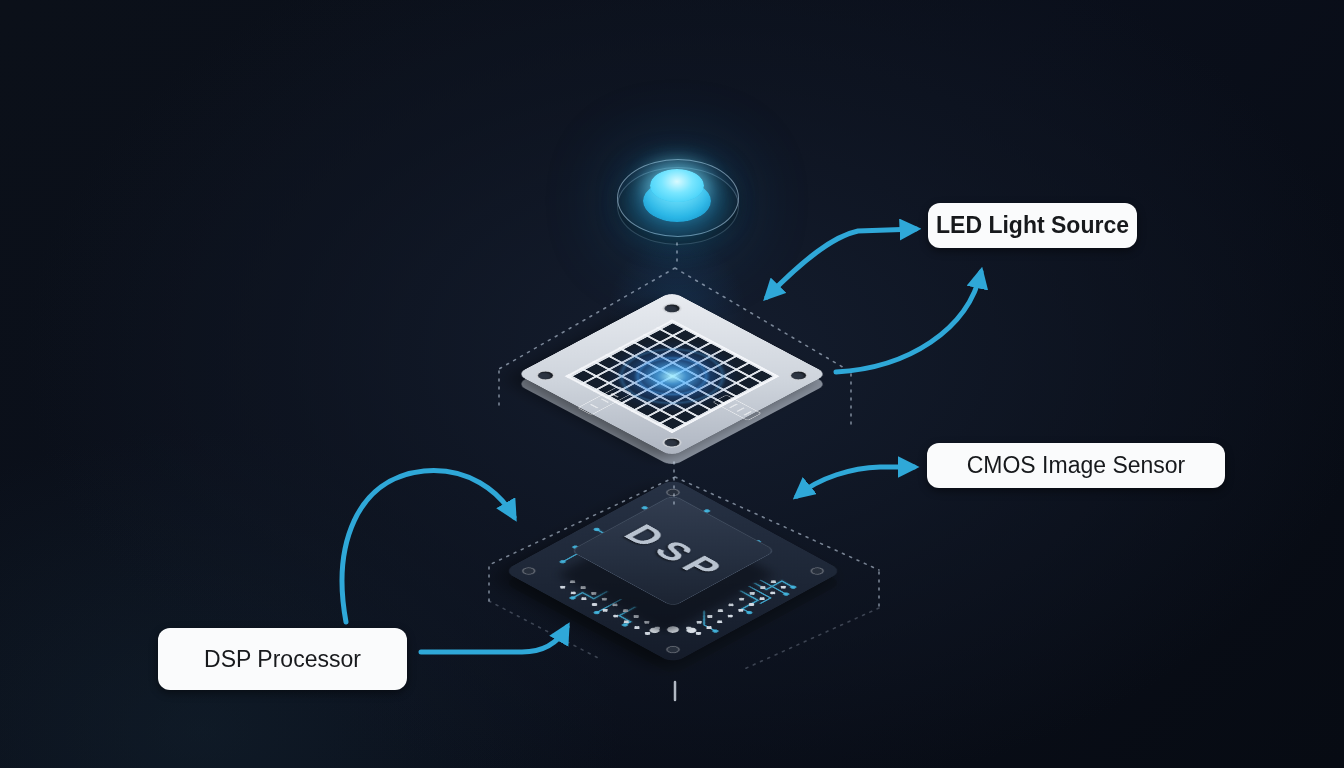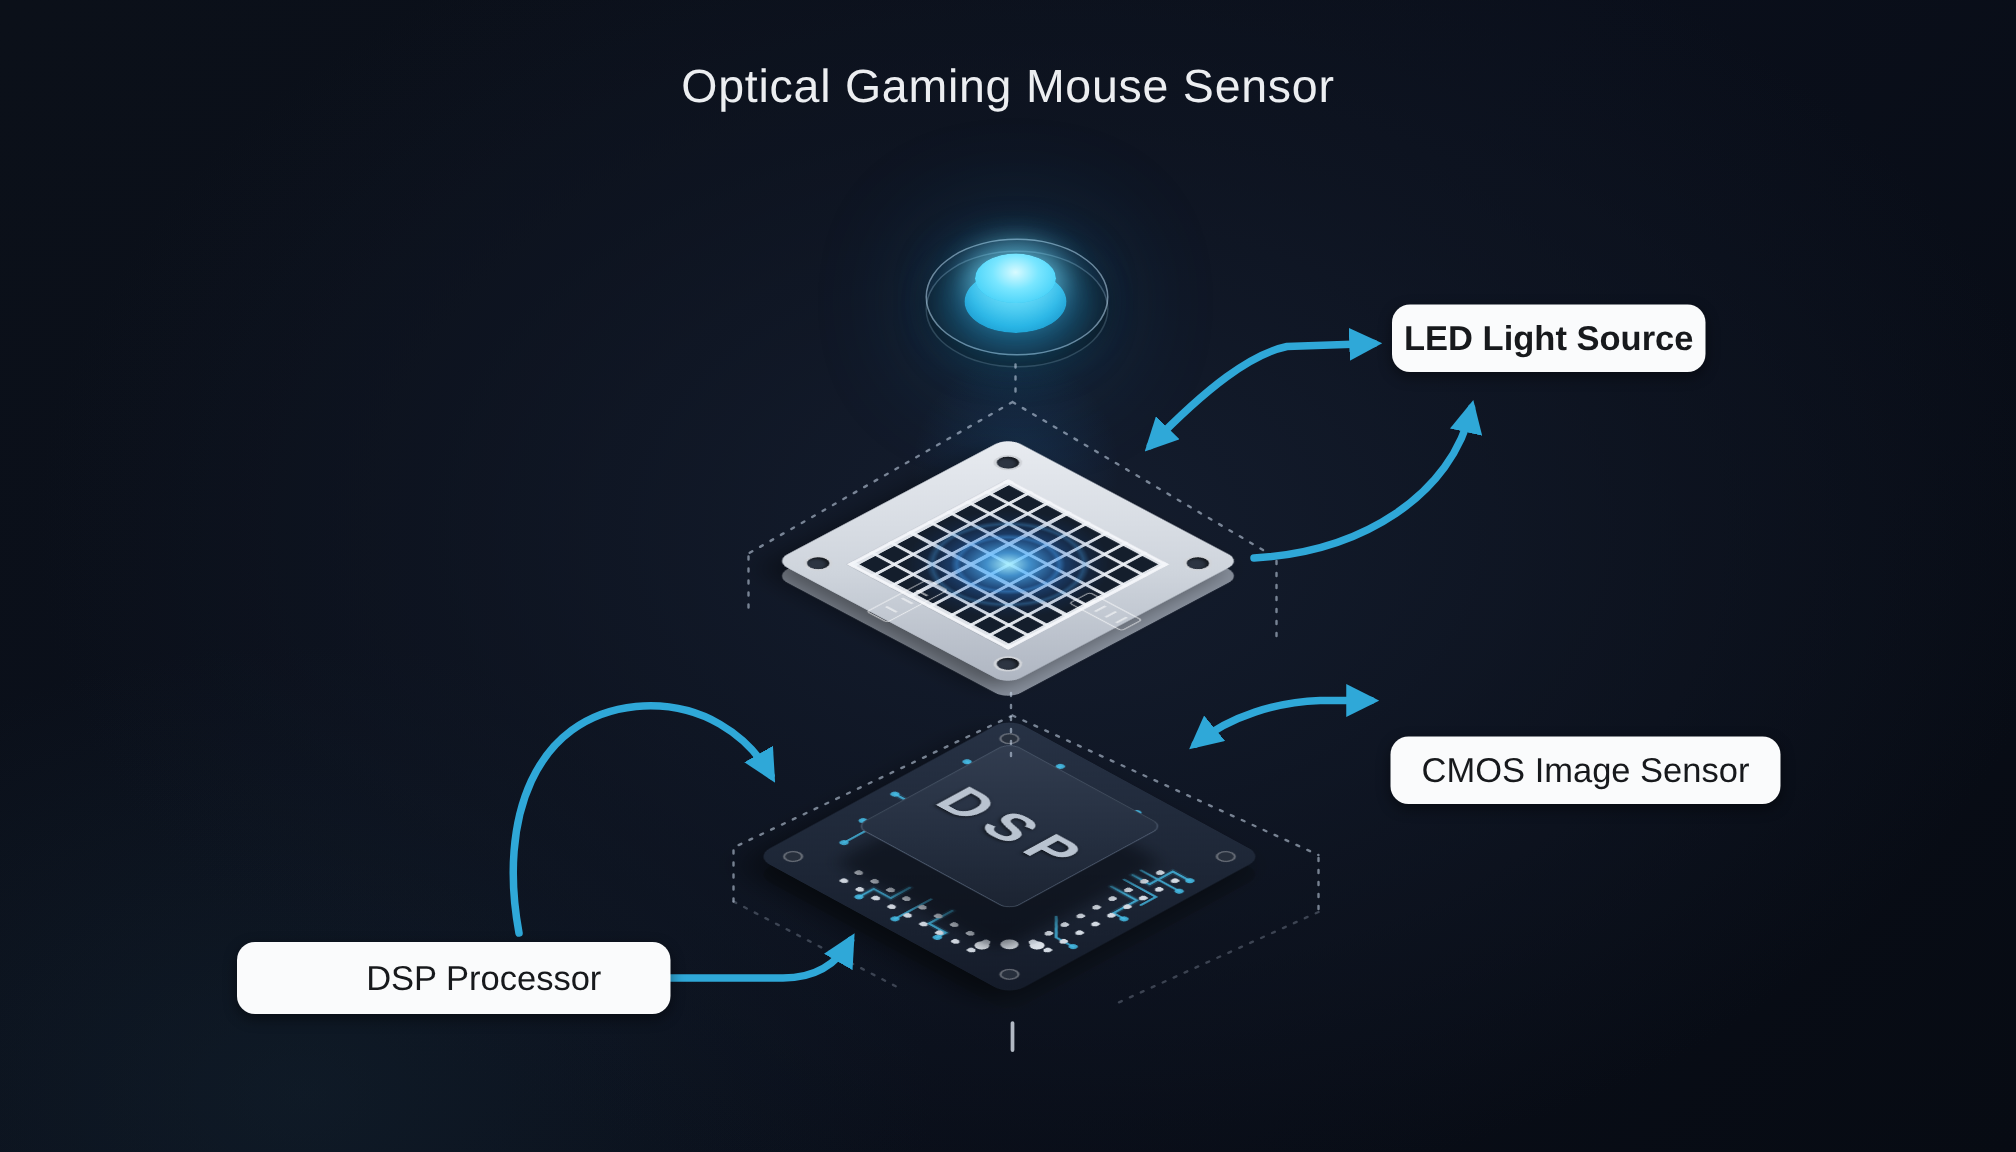--- a/index.html
+++ b/index.html
@@ -77,29 +77,28 @@
     display:flex;align-items:center;justify-content:center;}
   .dsp-chip span{font-size:46px;font-weight:bold;letter-spacing:9px;color:#b9c3d0;
     text-shadow:0 2px 3px rgba(0,0,0,.55);padding-left:9px;}
   
   .overlay{position:absolute;left:0;top:0;pointer-events:none;}
   
   .tag{position:absolute;background:#fafbfc;color:#17191c;border-radius:12px;
     display:flex;align-items:center;justify-content:center;font-size:23px;
     box-shadow:0 3px 9px rgba(0,0,0,.45);}
   .tag-led{left:928px;top:203px;width:209px;height:45px;font-weight:bold;}
-  .tag-cmos{left:927px;top:443px;width:260px;height:45px;margin-top:48px;}
-  .tag-dsp{left:158px;top:628px;width:249px;height:48px;padding-left:40px;}
+  .tag-cmos{left:927px;top:443px;width:298px;height:45px;}
+  .tag-dsp{left:158px;top:628px;width:249px;height:62px;}
 </style>
 </head>
 <body>
 
 <div class="stage">
 
-  <div class="title">Optical Gaming Mouse Sensor</div>
 
   <div class="wrap led-wrap">
     <div class="led-cone"></div>
     <div class="led-slab"></div>
     <div class="led-disc"></div>
     <div class="led-base"></div>
     <div class="led-top"></div>
   </div>
 
   <div class="cmos-bloom"></div>

